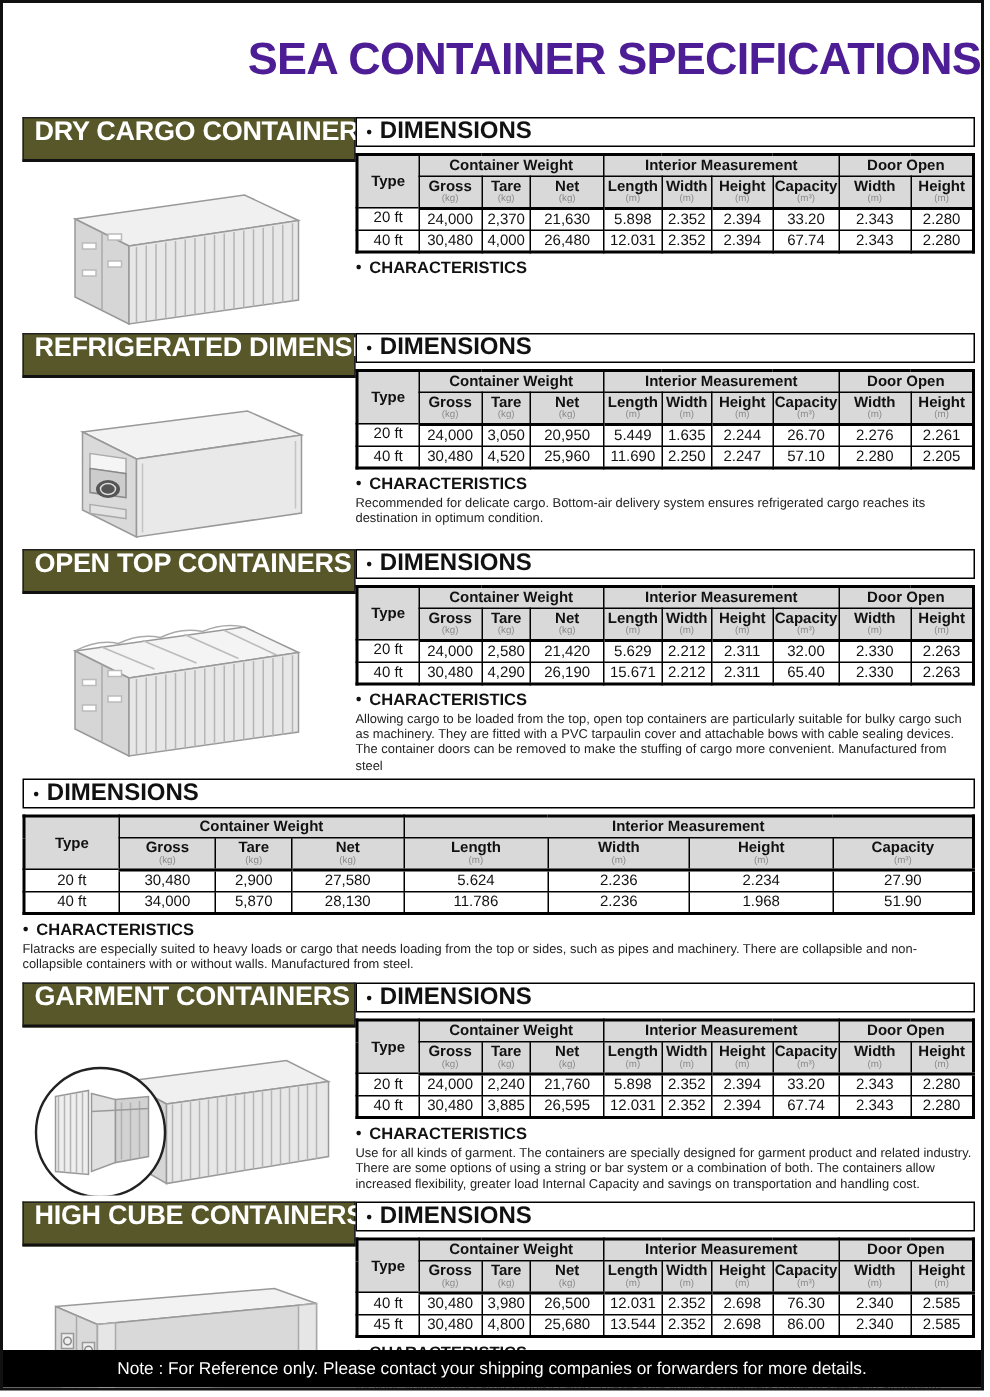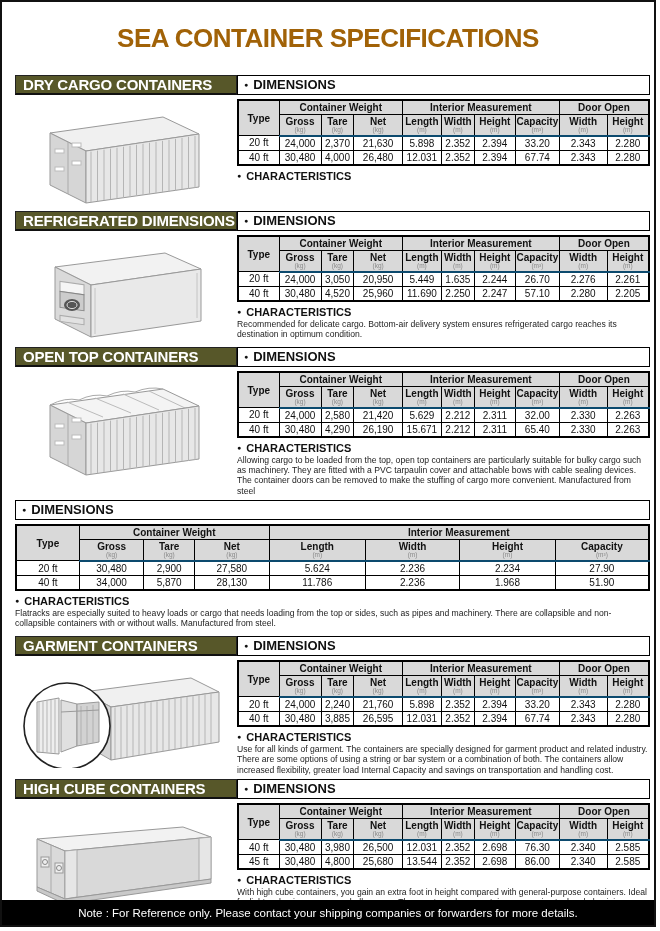--- a/index.html
+++ b/index.html
@@ -1,31 +1,31 @@
 <!DOCTYPE html>
 <html><head>
 <meta charset="utf-8">
 <style>
   html,body{margin:0;padding:0;background:#fff;}
   body{width:660px;height:931px;overflow:hidden;font-family:"Liberation Sans",sans-serif;}
   .page{position:relative;width:656px;height:927px;border:2px solid #111;box-sizing:border-box;background:#fff;overflow:hidden;}
-  .title{margin:21px 0 21px;text-align:center;color:#a16207;font-weight:bold;font-size:26px;letter-spacing:-0.5px;}
+  .title{margin:21px 0 21px;text-align:right;color:#4c1d95;font-weight:bold;font-size:30px;letter-spacing:-0.5px;}
   .sections{padding:0 4px 0 13px;}
   .section{display:flex;align-items:flex-start;min-height:132px;margin-bottom:4px;}
   .left-col{width:222px;flex:none;}
-  .sec-bar{height:20px;box-sizing:border-box;background:#575729;border:1px solid #222;border-bottom:2px solid #111;
-           color:#fff;font-weight:bold;font-size:15px;line-height:17px;padding:0 7px;letter-spacing:-0.2px;white-space:nowrap;}
+  .sec-bar{height:30px;box-sizing:border-box;background:#575729;border:1px solid #222;border-bottom:2px solid #111;
+           color:#fff;font-weight:bold;font-size:18px;line-height:17px;padding:0 7px;letter-spacing:-0.2px;white-space:nowrap;}
   .illus{display:block;margin:2px auto 0;}
   .right-col{flex:1;min-width:0;}
-  .dim-bar{height:20px;box-sizing:border-box;border:1px solid #000;font-weight:bold;font-size:13px;line-height:18px;padding:0 6px;color:#111;}
+  .dim-bar{height:20px;box-sizing:border-box;border:1px solid #000;font-weight:bold;font-size:16px;line-height:18px;padding:0 6px;color:#111;}
   .bullet::before{content:"●";font-size:7px;vertical-align:2px;margin-right:5px;}
   table{width:100%;border-collapse:collapse;margin-top:4px;table-layout:fixed;border:2px solid #000;}
   th,td{border:1px solid #000;text-align:center;padding:1px 0;color:#111;}
   thead th{background:#d9d9d9;font-size:10px;line-height:1.1;}
-  thead tr.units th{border-bottom:2px solid #0c4a6e;}
+  thead tr.units th{border-bottom:2px solid #000000;}
   td{font-size:10px;}
   td.type-cell{text-align:center;}
   .unit{display:block;font-size:6.5px;font-weight:normal;color:#8a8a8a;line-height:1;}
   .char-block{margin-top:4px;}
   .char-head{font-weight:bold;font-size:11px;color:#111;}
   .char-text{font-size:8.6px;line-height:1.22;color:#222;margin-top:1px;}
   .note-bar{position:absolute;left:0;right:0;bottom:0;height:25px;background:#000;color:#fff;
             display:flex;align-items:center;justify-content:center;font-size:11.5px;}
   svg{display:block;}
 </style>

